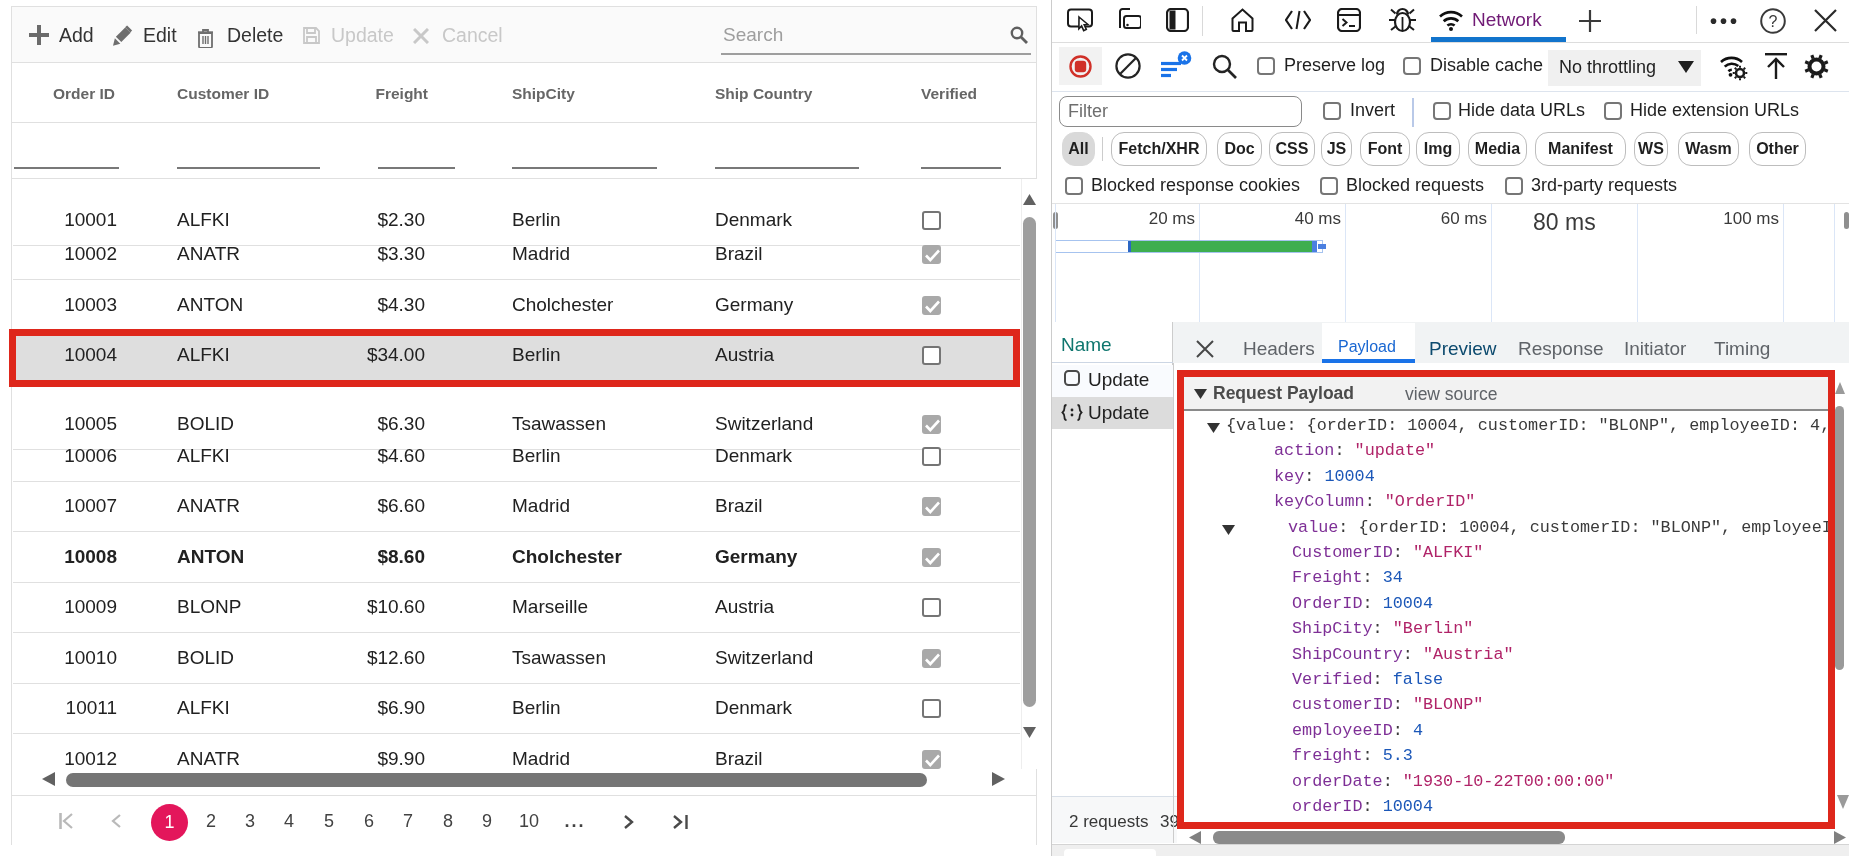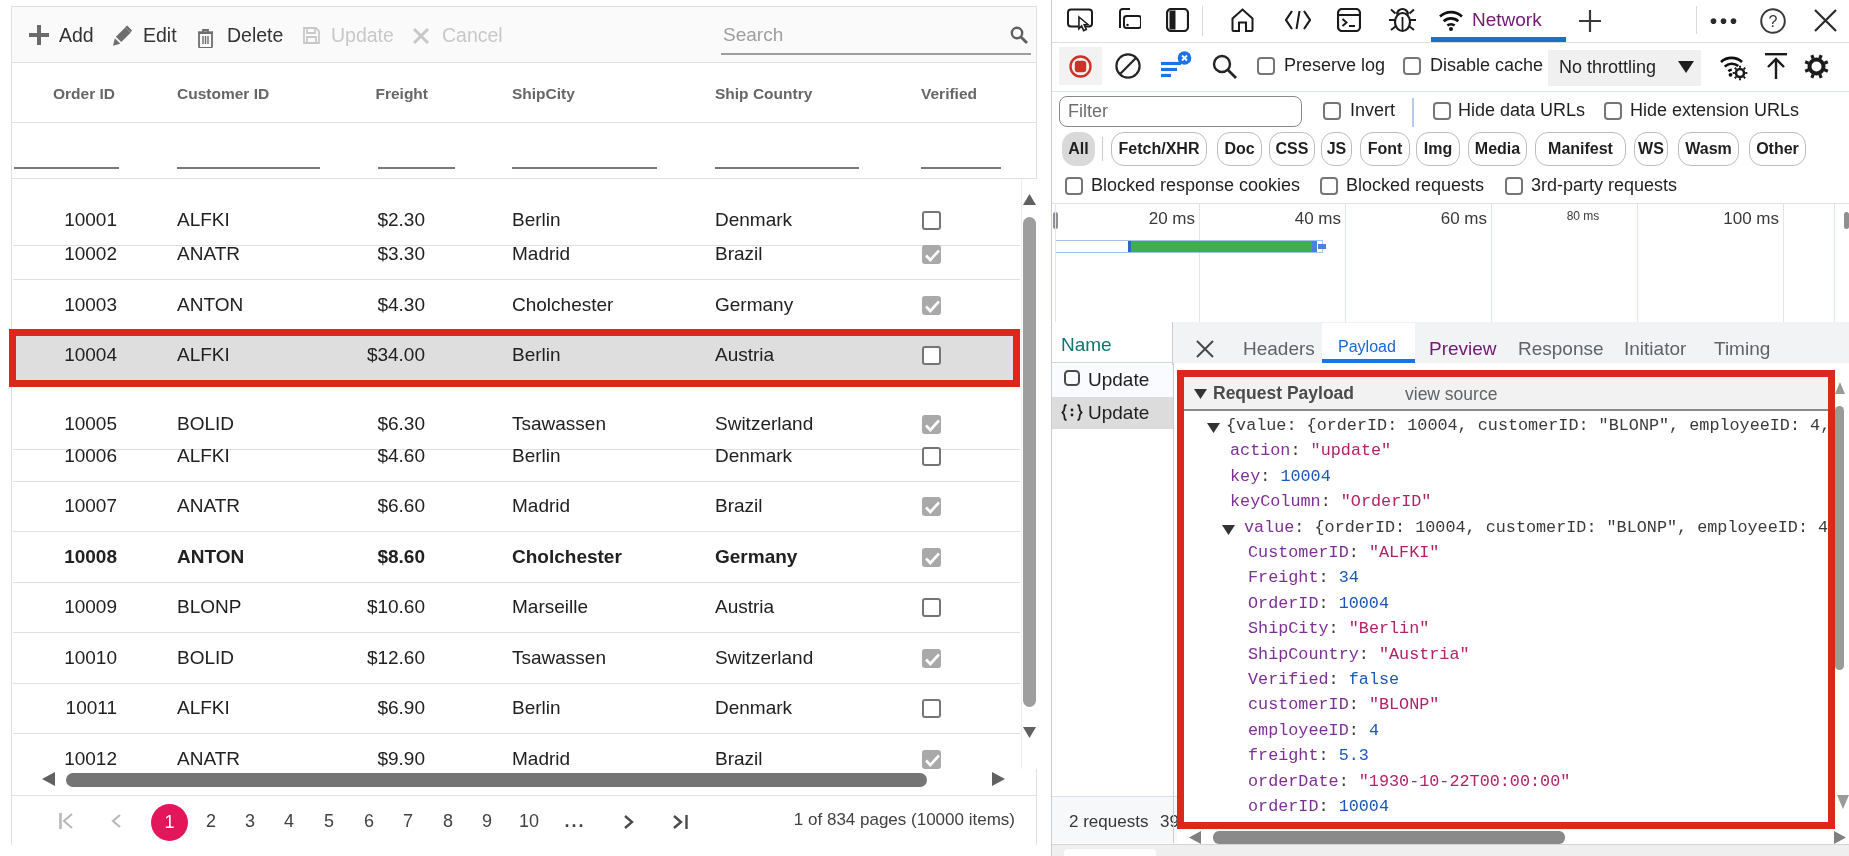--- a/index.html
+++ b/index.html
@@ -24,21 +24,21 @@
 .cb.on svg { position:absolute; left:1px; top:2px; }
 
 #pager { position:absolute; left:0; top:788px; width:1024px; height:50px; border-top:1px solid #e0e0e0; background:#fff; }
 .pnum { position:absolute; top:0; height:50px; line-height:50px; font-size:18px; color:#424242; text-align:center; width:30px; }
 
 #dt { position:absolute; left:1051px; top:0; width:798px; height:856px; border-left:1px solid #ccc; background:#fff; }
 .dtxt { color:#1f1f1f; font-size:18px; }
 .chk { width:18px; height:18px; border:2px solid #767676; border-radius:4px; background:#fff; display:inline-block; }
 .pill { position:absolute; top:132px; height:34px; line-height:32px; border:1px solid #bdbdbd; border-radius:13px; font-size:16px; font-weight:bold; color:#1f1f1f; text-align:center; }
 .jline { position:absolute; left:133px; width:660px; height:25px; font-family:"Liberation Mono", monospace; font-size:16.8px; white-space:pre; color:#3a3a3a; }
-.k { color:#7e2f96; }
+.k { color:#7e2f96;margin-left:44px; }
 .s { color:#b02368; }
 .n { color:#1b57b8; }
 </style>
 </head>
 <body>
 <div id="grid">
 
   <div id="toolbar">
     <svg class="abs" style="left:17px;top:18px" width="20" height="20" viewBox="0 0 20 20">
         <path d="M8 0h4v8h8v4h-8v8H8v-8H0V8h8z" fill="#6b6b6b"></path>
@@ -254,21 +254,20 @@
     <div class="pnum" style="left:460px">9</div>
     <div class="pnum" style="left:502px">10</div>
     <div class="pnum" style="left:548px;font-weight:bold;letter-spacing:2px">...</div>
     <svg class="abs" style="left:612px;top:19px" width="10" height="14" viewBox="0 0 10 14">
         <path d="M1 1l7 6-7 6" fill="none" stroke="#4a4a4a" stroke-width="2.4"></path>
       </svg>
     <svg class="abs" style="left:661px;top:19px" width="16" height="14" viewBox="0 0 16 14">
         <path d="M1 1l7 6-7 6" fill="none" stroke="#4a4a4a" stroke-width="2.4"></path>
         <path d="M13.5 0v14" stroke="#4a4a4a" stroke-width="2.4"></path>
       </svg>
-    <div class="abs" style="right:21px;top:0;height:50px;line-height:48px;font-size:17px;color:#424242">1 of 834 pages (10000 items)</div>
   </div>
 </div>
 
 <div class="abs" style="left:9px;top:329px;width:1011px;height:58px;border:7px solid #de271b"></div>
 <div id="dt">
 
   <svg class="abs" style="left:15px;top:8px" width="26" height="24" viewBox="0 0 26 24">
       <rect x="1" y="1.5" width="24" height="17" rx="3" fill="none" stroke="#1b1b1b" stroke-width="2"></rect>
       <path d="M12 9l9 7.5-3.8.3 2.1 4.6-2.6 1.2-2.1-4.7-2.7 2.8z" fill="#fff" stroke="#1b1b1b" stroke-width="1.6"></path>
     </svg>
@@ -421,21 +420,21 @@
   <div id="tl">
     <div class="abs" style="left:147px;top:204px;width:1px;height:118px;background:#dbe6f7"></div>
     <div class="abs" style="left:293px;top:204px;width:1px;height:118px;background:#dbe6f7"></div>
     <div class="abs" style="left:439px;top:204px;width:1px;height:118px;background:#dbe6f7"></div>
     <div class="abs" style="left:585px;top:204px;width:1px;height:118px;background:#dbe6f7"></div>
     <div class="abs" style="left:731px;top:204px;width:1px;height:118px;background:#dbe6f7"></div>
     <div class="abs" style="left:782px;top:204px;width:1px;height:118px;background:#dbe6f7"></div>
     <div class="abs" style="left:43px;top:209px;width:100px;text-align:right;font-size:17px;color:#3a3a3a">20 ms</div>
     <div class="abs" style="left:189px;top:209px;width:100px;text-align:right;font-size:17px;color:#3a3a3a">40 ms</div>
     <div class="abs" style="left:335px;top:209px;width:100px;text-align:right;font-size:17px;color:#3a3a3a">60 ms</div>
-    <div class="abs" style="left:481px;top:209px;width:100px;text-align:center;font-size:12px;color:#3a3a3a">80 ms</div>
+    <div class="abs" style="left:481px;top:209px;width:100px;text-align:left;font-size:23px;color:#3a3a3a">80 ms</div>
     <div class="abs" style="left:617px;top:209px;width:110px;text-align:right;font-size:17px;color:#3a3a3a">100 ms</div>
     <div class="abs" style="left:1px;top:212px;width:5px;height:17px;background:#8f8f8f;border-radius:3px"></div>
     <div class="abs" style="left:792px;top:212px;width:5px;height:17px;background:#8f8f8f;border-radius:3px"></div>
     <div class="abs" style="left:3px;top:240px;width:268px;height:13px;border:1px solid #a6c3ef;background:#fff"></div>
     <div class="abs" style="left:76px;top:241px;width:3px;height:11px;background:#2b66c4"></div>
     <div class="abs" style="left:79px;top:241px;width:181px;height:11px;background:#3eae4f"></div>
     <div class="abs" style="left:260px;top:241px;width:5px;height:11px;background:#4b7fe0"></div>
     <div class="abs" style="left:266px;top:244px;width:8px;height:5px;background:#4b7fe0"></div>
   </div>
 
@@ -443,21 +442,21 @@
   <div class="abs" style="left:270px;top:323px;width:93px;height:40px;background:#fff"></div>
   <div class="abs" style="left:0;top:322px;width:121px;height:43px;background:#fff;border-right:1px solid #ccc"></div>
   <div class="abs" style="left:9px;top:334px;font-size:19px;color:#0f766e">Name</div>
   <div class="abs" style="left:0;top:362px;width:121px;height:1px;background:#ccd6e4"></div>
   <svg class="abs" style="left:144px;top:340px" width="18" height="18" viewBox="0 0 18 18">
       <path d="M1 1l16 16M17 1L1 17" stroke="#474747" stroke-width="2"></path>
     </svg>
   <div class="abs" style="left:191px;top:338px;font-size:19px;color:#5f6368">Headers</div>
   <div class="abs" style="left:286px;top:338px;font-size:16px;color:#1967d2">Payload</div>
   <div class="abs" style="left:270px;top:359px;width:93px;height:4px;background:#1a73e8"></div>
-  <div class="abs" style="left:377px;top:338px;font-size:19px;color:#701a75">Preview</div>
+  <div class="abs" style="left:377px;top:338px;font-size:19px;color:#0c4a6e">Preview</div>
   <div class="abs" style="left:466px;top:338px;font-size:19px;color:#5f6368">Response</div>
   <div class="abs" style="left:572px;top:338px;font-size:19px;color:#5f6368">Initiator</div>
   <div class="abs" style="left:662px;top:338px;font-size:19px;color:#5f6368">Timing</div>
 
   <div class="abs" style="left:0;top:365px;width:121px;height:32px;background:#f9fbfe"></div>
   <svg class="abs" style="left:12px;top:370px" width="16" height="16" viewBox="0 0 16 16">
       <rect x="1" y="1" width="14" height="14" rx="3.5" fill="none" stroke="#4a4a4a" stroke-width="2"></rect>
     </svg>
   <div class="abs" style="left:36px;top:369px;font-size:19px;color:#1f1f1f">Update</div>
   <div class="abs" style="left:0;top:397px;width:121px;height:32px;background:#dcdcdc"></div>

